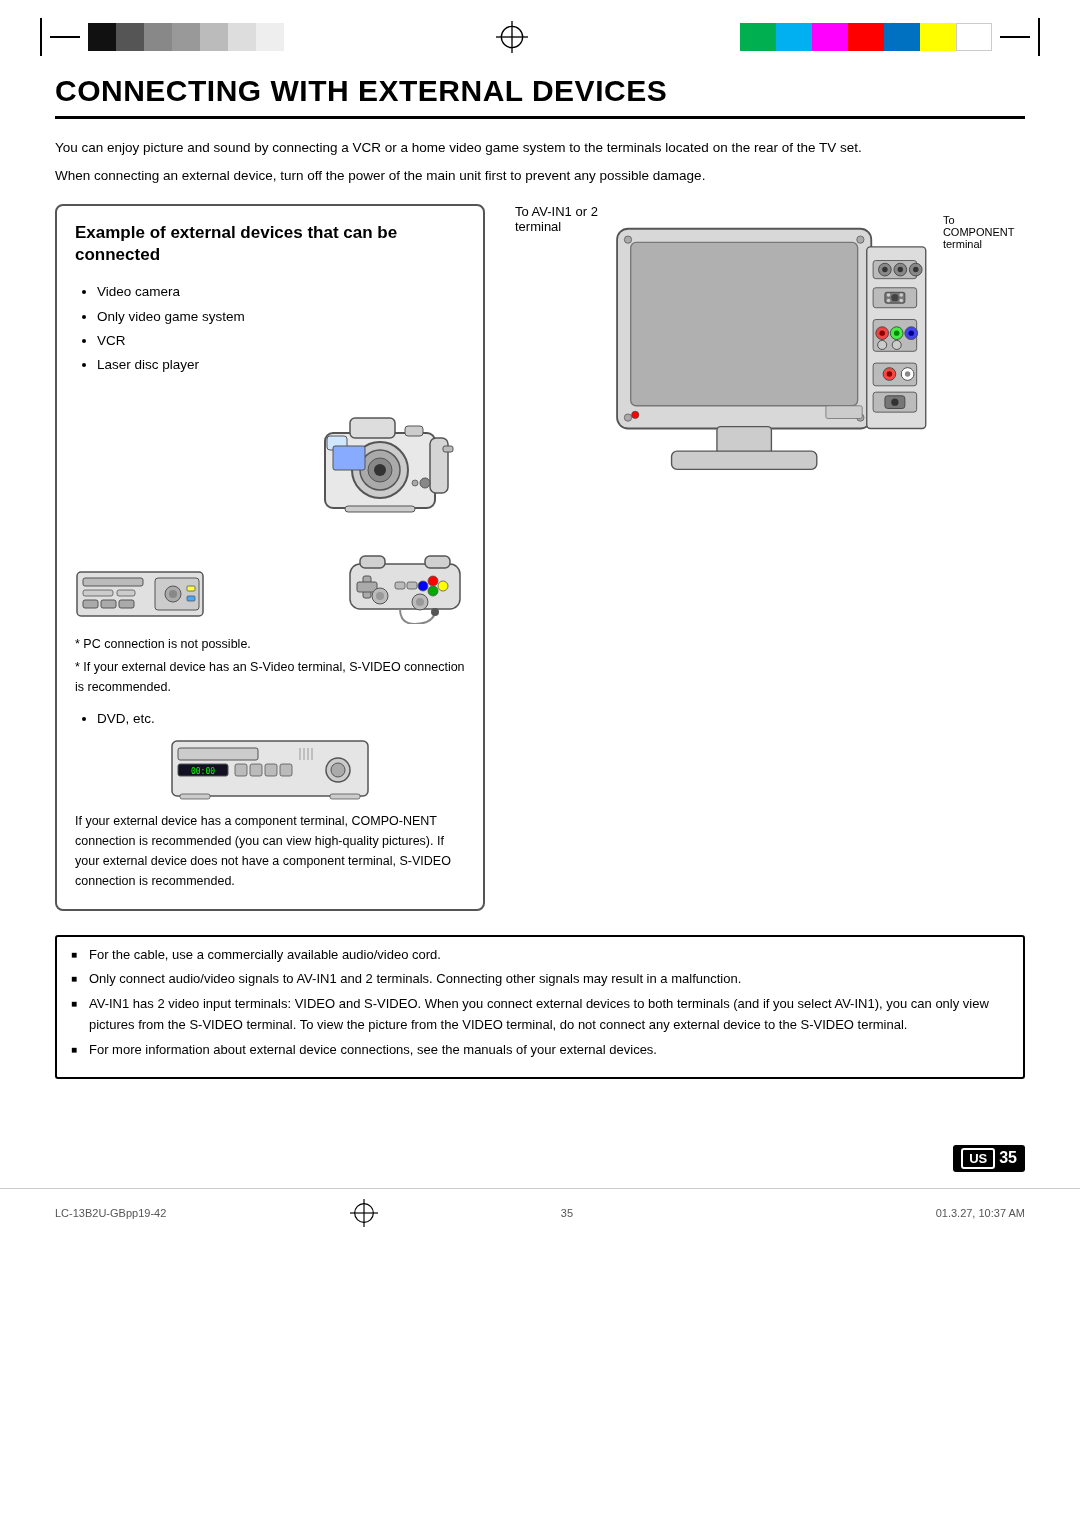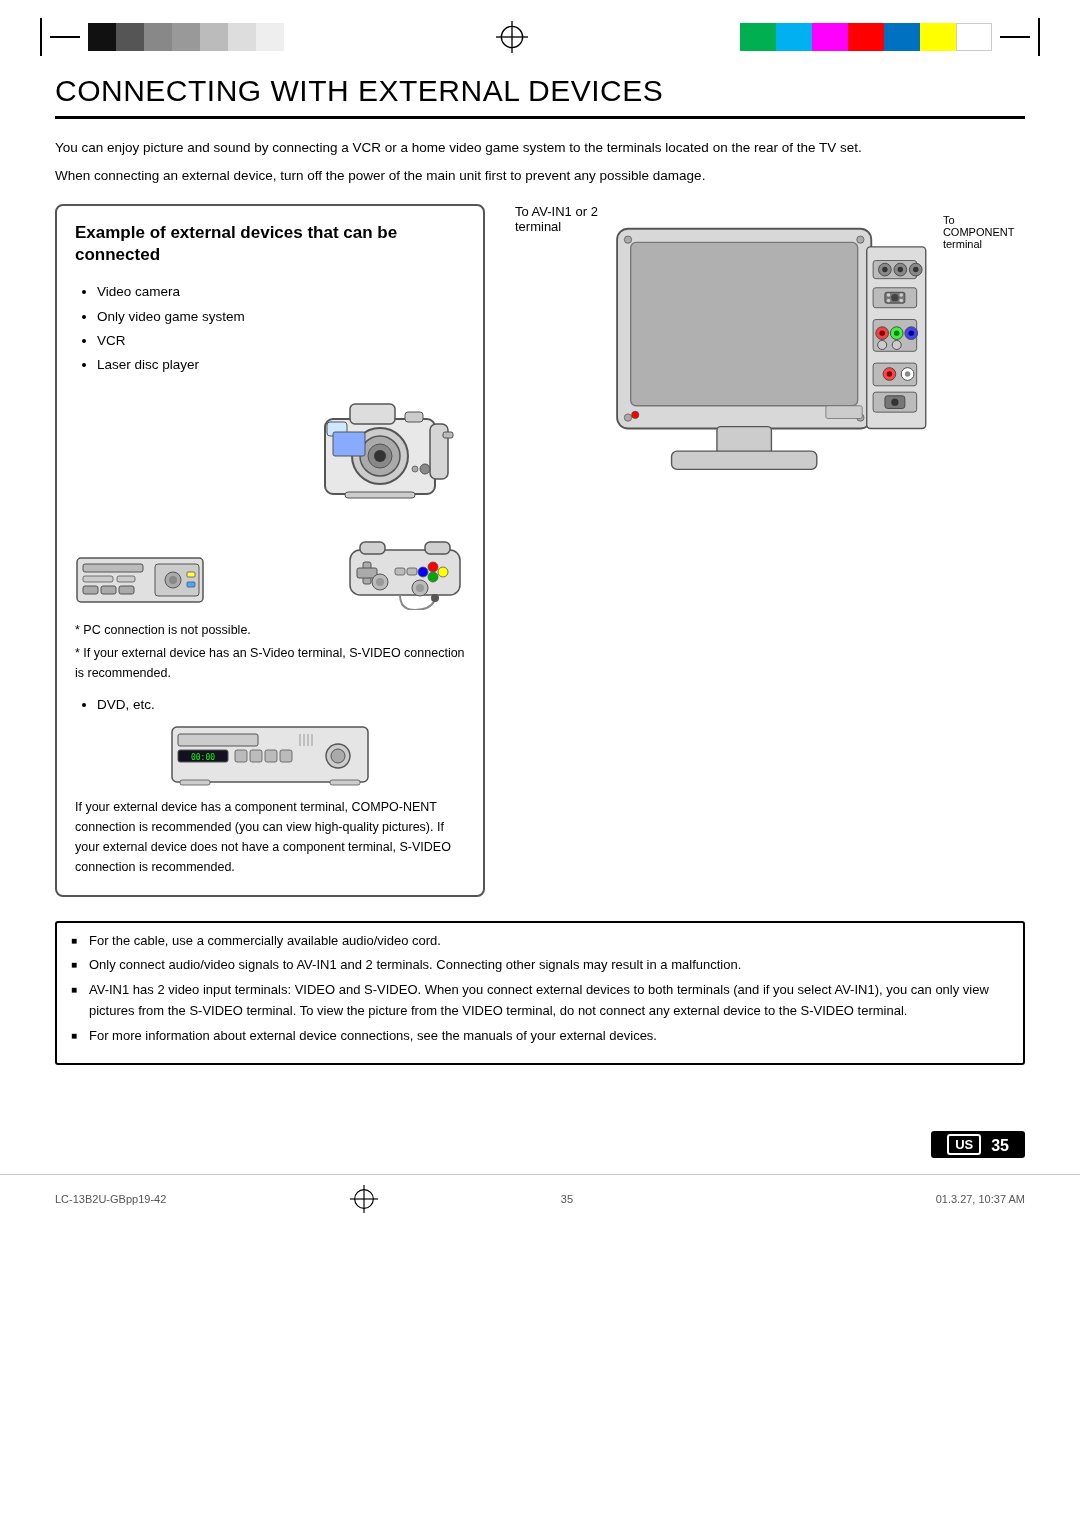--- a/index.html
+++ b/index.html
@@ -38,21 +38,21 @@
       height: 28px;
     }
 
     
     .page-content {
       padding: 10px 55px 40px 55px;
     }
 
     .page-title {
       font-size: 30px;
-      font-weight: 400;
+      font-weight: 700;
       letter-spacing: 0.5px;
       border-bottom: 3px solid #000;
       padding-bottom: 8px;
       margin-bottom: 18px;
     }
 
     .intro-text {
       font-size: 13.5px;
       line-height: 1.6;
       margin-bottom: 6px;
@@ -76,21 +76,21 @@
     .left-box-title {
       font-size: 17px;
       font-weight: 900;
       margin-bottom: 14px;
       line-height: 1.3;
     }
 
     .device-list {
       list-style: disc;
       padding-left: 22px;
-      margin-bottom: 6px;
+      margin-bottom: 20px;
       font-size: 13.5px;
       line-height: 1.8;
     }
 
     
     .device-images-top {
       display: flex;
       justify-content: flex-end;
       margin-bottom: 6px;
     }
@@ -214,27 +214,27 @@
       align-items: center;
       padding: 16px 55px 12px 55px;
       font-size: 12px;
       color: #444;
       margin-top: 10px;
     }
 
     .page-num-badge {
       background: #000;
       color: #fff;
-      padding: 3px 16px;
+      padding: 3px 8px;
       font-size: 16px;
       font-weight: bold;
       border-radius: 3px;
       display: flex;
-      align-items: flex-end;
-      gap: 10px;
+      align-items: center;
+      gap: 4px;
     }
 
     
     .crosshair {
       width: 32px;
       height: 32px;
       position: relative;
       display: inline-flex;
       align-items: center;
       justify-content: center;

